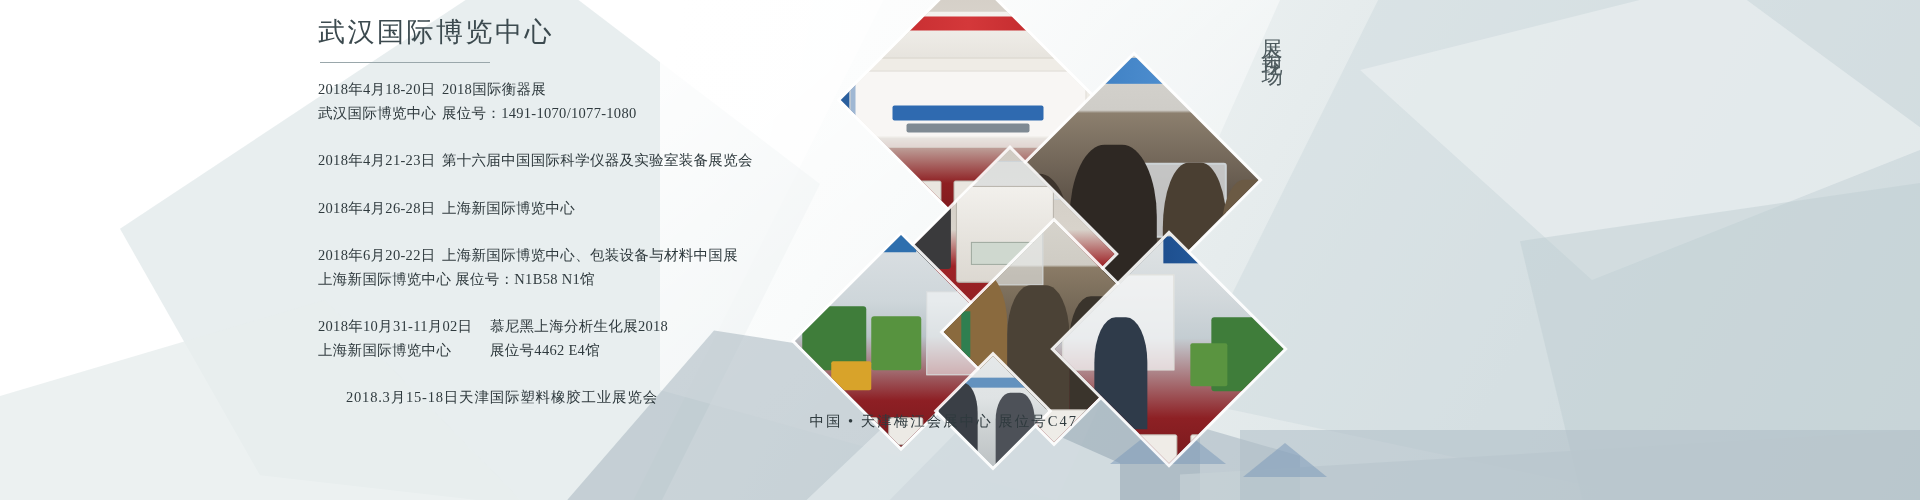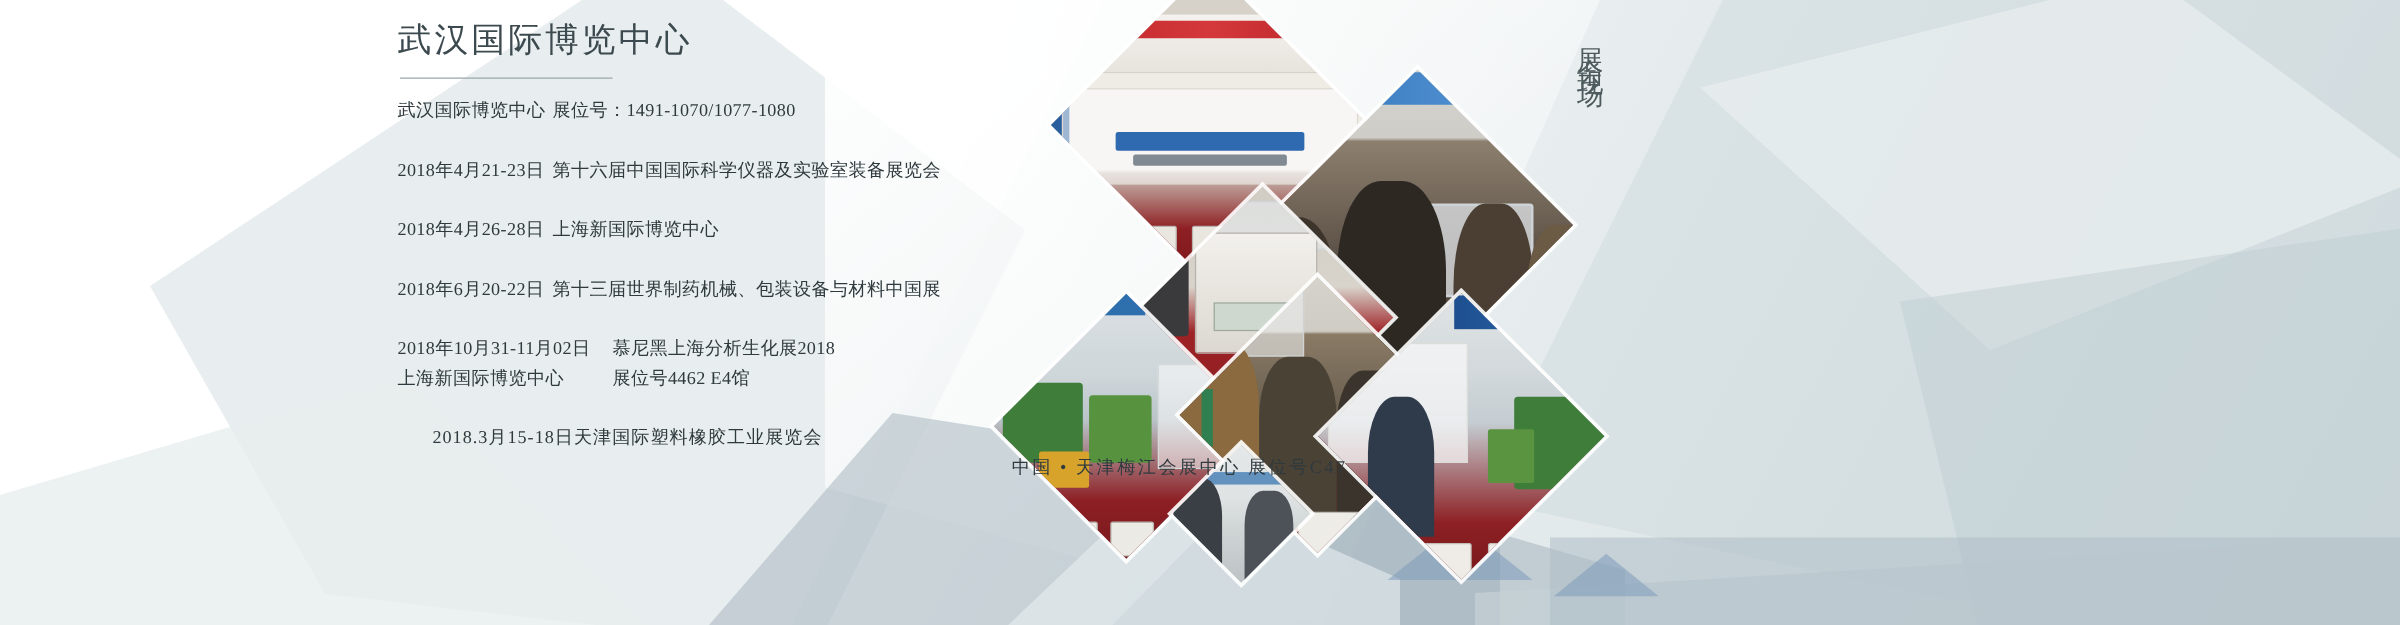--- a/index.html
+++ b/index.html
@@ -226,20 +226,24 @@
 
   <div class="arrow arrow-a"></div>
   <div class="arrow arrow-b"></div>
 
   <div id="content">
 
     <div class="headline">武汉国际博览中心</div>
     <div class="rule"></div>
 
     <div class="event e1">
+      <div class="row r1">
+        <span class="date">2018年4月18-20日</span>
+        <span class="c2">2018国际衡器展</span>
+      </div>
       <div class="row r2">
         <span class="venue">武汉国际博览中心</span>
         <span class="c2">展位号：1491-1070/1077-1080</span>
       </div>
     </div>
 
     <div class="event e2">
       <div class="row r1">
         <span class="date">2018年4月21-23日</span>
         <span class="c2">第十六届中国国际科学仪器及实验室装备展览会</span>
@@ -249,21 +253,25 @@
     <div class="event e3">
       <div class="row r1">
         <span class="date">2018年4月26-28日</span>
         <span class="c2">上海新国际博览中心</span>
       </div>
     </div>
 
     <div class="event e4">
       <div class="row r1">
         <span class="date">2018年6月20-22日</span>
-        <span class="c2">第十三届世界制药机械、包装设备与材料中国展</span>
+        <span class="c2">上海新国际博览中心、包装设备与材料中国展</span>
+      </div>
+      <div class="row r2">
+        <span class="venue">上海新国际博览中心</span>
+        <span class="c2">展位号：N1B58 N1馆</span>
       </div>
     </div>
 
     <div class="event e5">
       <div class="row r1">
         <span class="date" style="min-width:168px">2018年10月31-11月02日</span>
         <span class="c2">慕尼黑上海分析生化展2018</span>
       </div>
       <div class="row r2">
         <span class="venue" style="min-width:168px">上海新国际博览中心</span>

